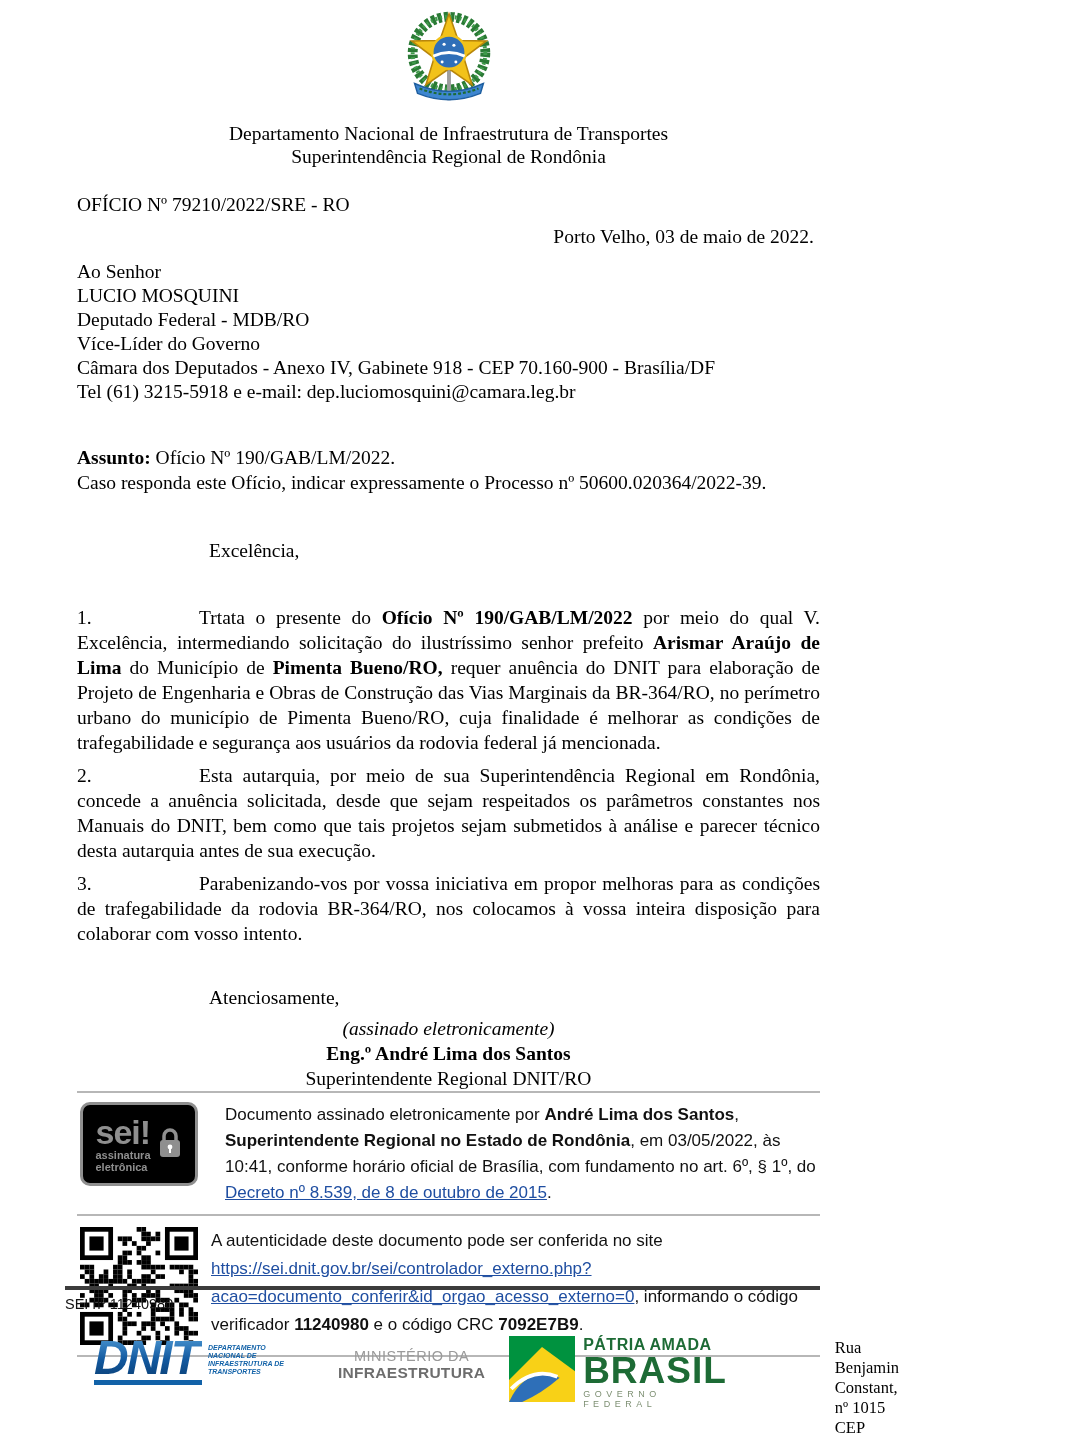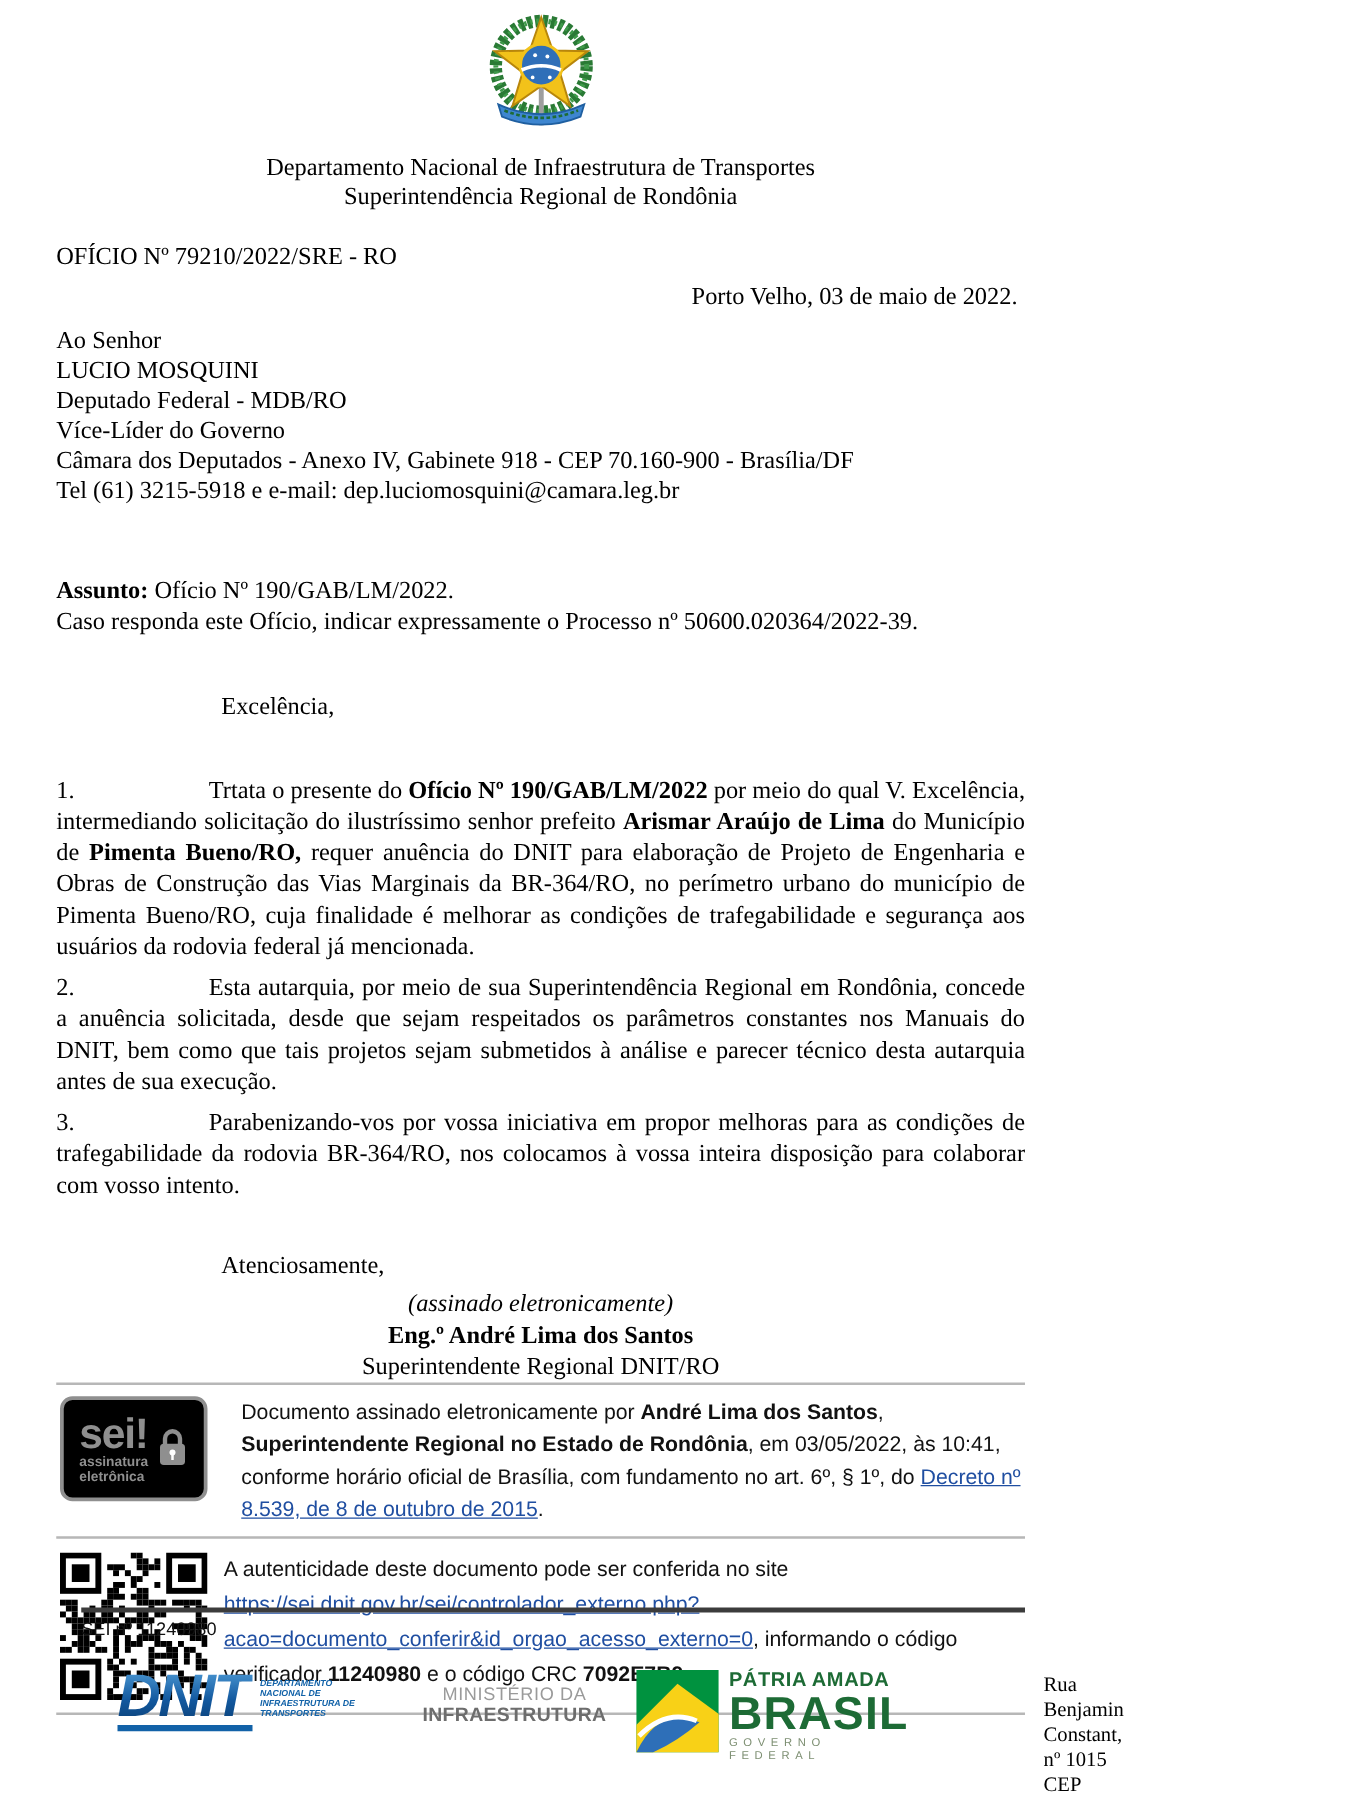--- a/index.html
+++ b/index.html
@@ -3,31 +3,31 @@
 <meta charset="utf-8">
 <style>
   * { margin:0; padding:0; box-sizing:border-box; }
   html,body { background:#ffffff; }
   body {
     width:1080px; height:1439px;
     font-family:"Liberation Serif", serif;
     color:#000;
     overflow:hidden;
   }
-  .page { position:relative; width:888px; height:1439px; padding:8px 68px 0 45px; background:#fff; }
+  .page { position:relative; width:888px; height:1439px; padding:8px 68px 0 77px; background:#fff; }
 
   .crest-wrap { text-align:center; }
   .org-block { text-align:center; font-size:19.5px; line-height:23px; margin-top:10px; }
 
   .oficio-no { margin-top:26px; font-size:19.5px; }
   .date-line { margin-top:10px; text-align:right; font-size:19.5px; padding-right:6px; }
 
   .recipient { margin-top:12px; font-size:19.5px; line-height:24px; }
 
-  .subject { margin-top:56px; font-size:19.5px; line-height:24.5px; }
+  .subject { margin-top:42px; font-size:19.5px; line-height:24.5px; }
   .subject .b { font-weight:bold; }
 
   .salutation { margin-top:44px; margin-left:132px; font-size:19.5px; line-height:24px; }
 
   .body-paragraphs { margin-top:42px; }
   p.bp { font-size:19.5px; line-height:25px; text-align:justify; margin-bottom:8px; }
   .para-num { display:inline-block; width:122px; }
   .b { font-weight:bold; }
   .i { font-style:italic; }
   .lnk { color:#1f4ea1; text-decoration:underline; cursor:pointer; }

